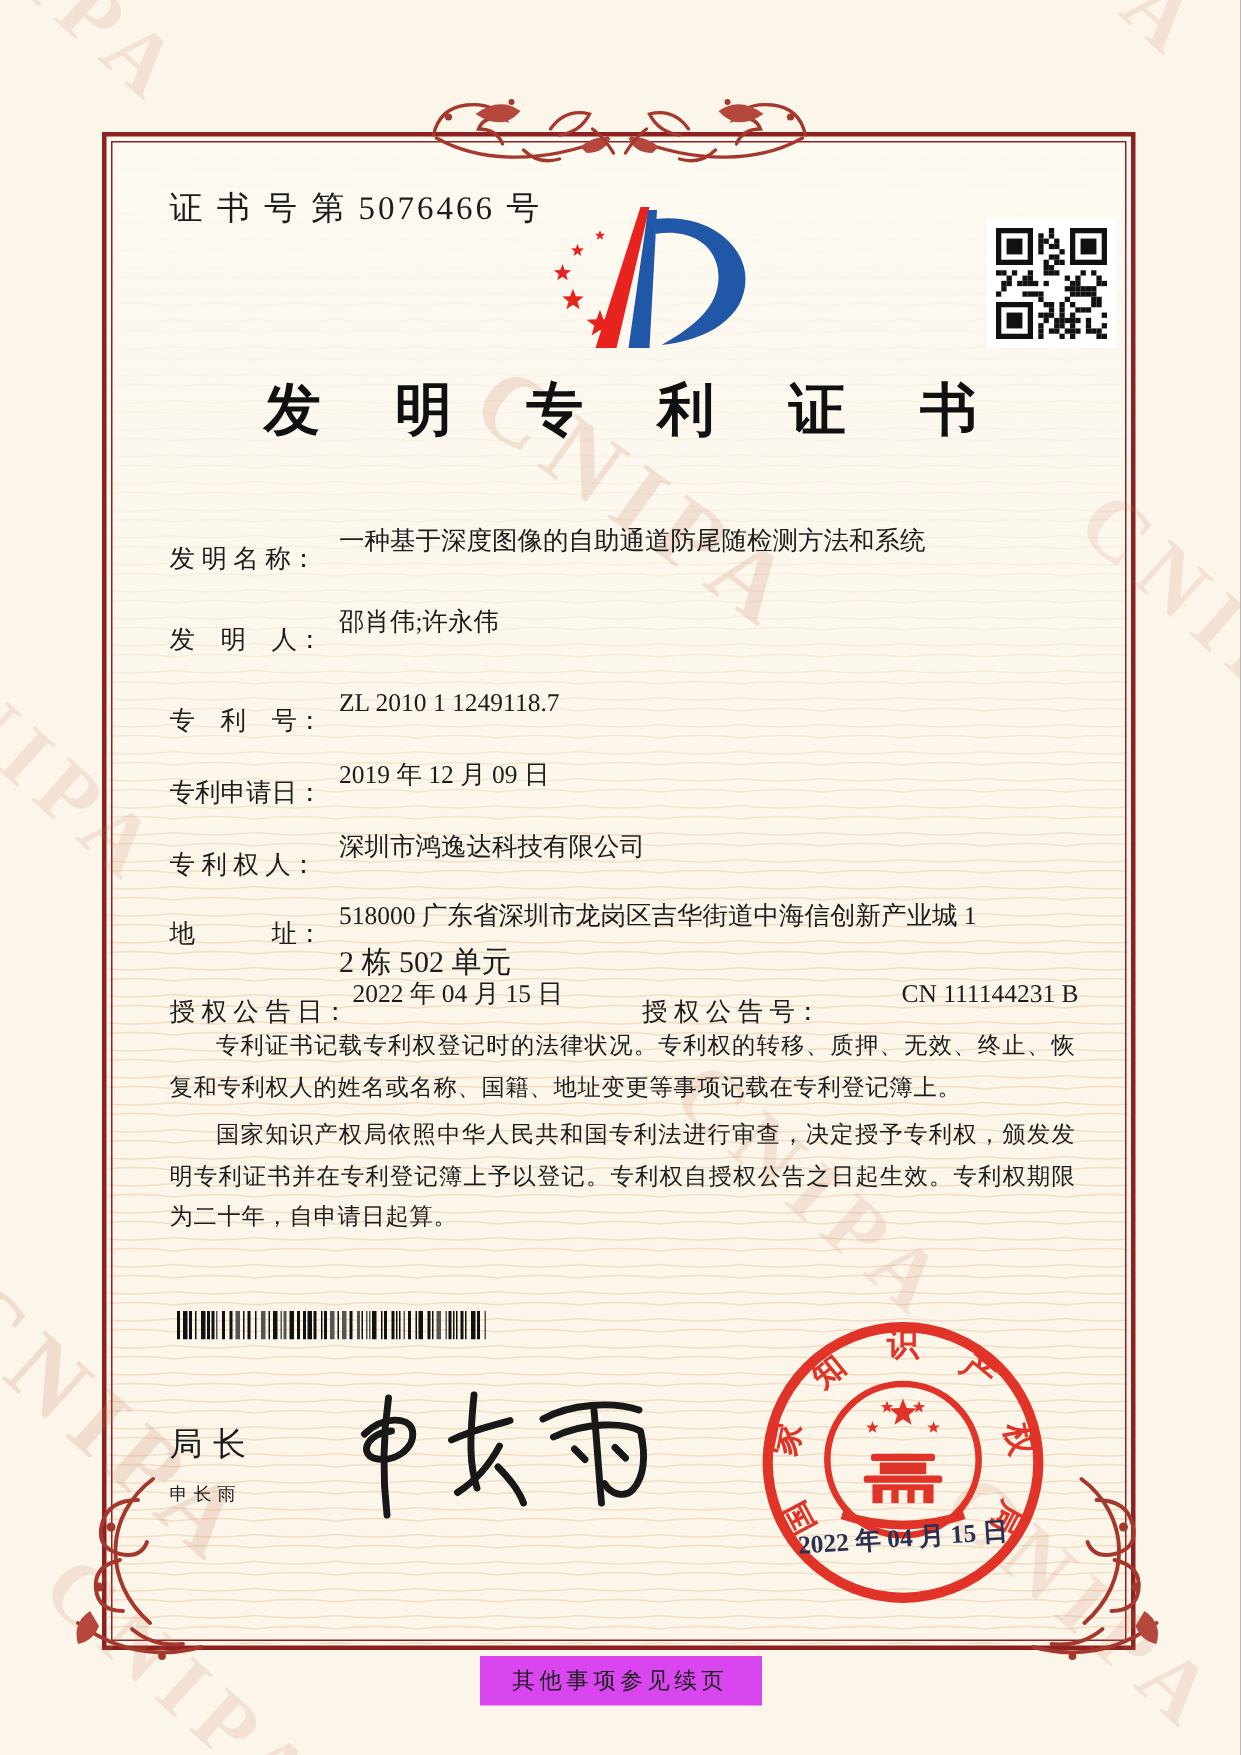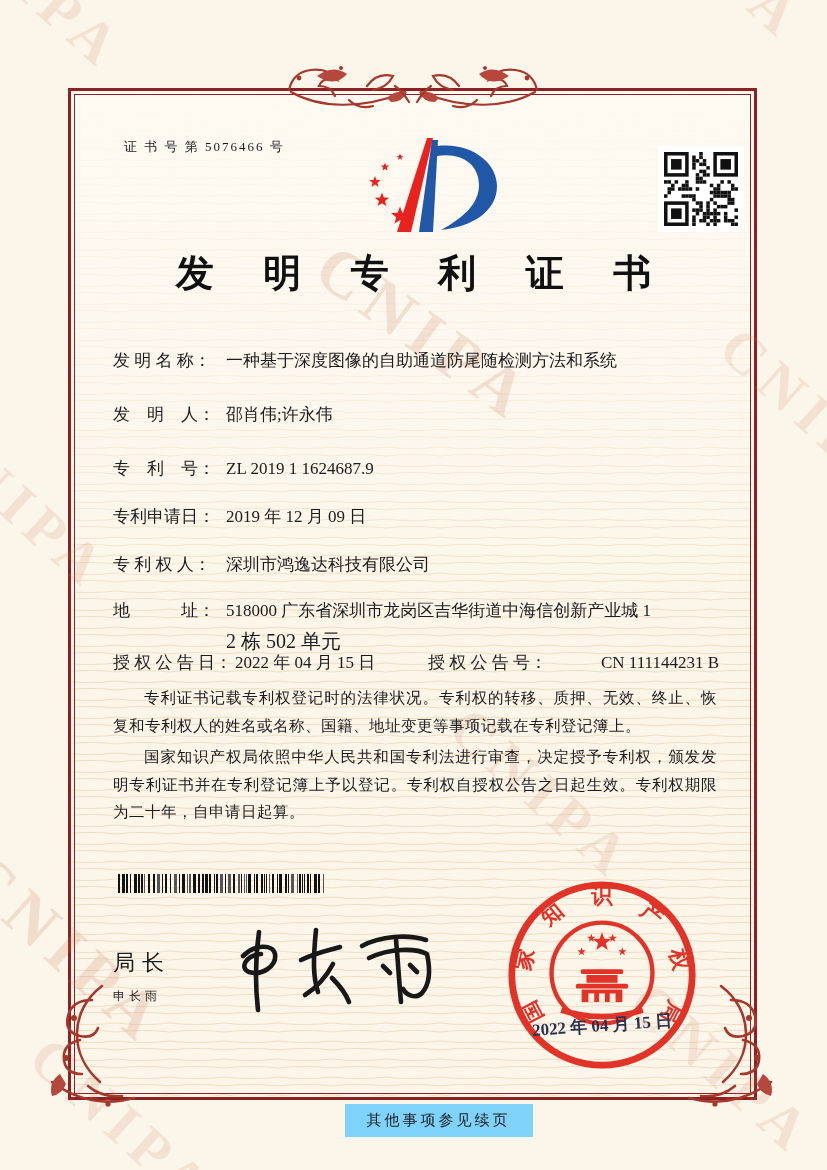--- a/index.html
+++ b/index.html
@@ -10,50 +10,50 @@
       color:rgba(197,118,86,0.15);transform:rotate(42deg);white-space:nowrap;pointer-events:none;}
   .wm.big{font-size:66px;color:rgba(197,118,86,0.19);}
   
   .frame-outer{position:absolute;left:68px;top:88px;width:689px;height:1012px;
                border:3px solid #8d2020;box-sizing:border-box;z-index:2;}
   .frame-inner{position:absolute;left:3px;top:3px;right:3px;bottom:3px;border:1px solid #8d2020;}
   .waves{position:absolute;left:72px;top:92px;z-index:1;}
   .whiten{position:absolute;left:72px;top:92px;width:681px;height:1004px;z-index:2;
           background:linear-gradient(180deg,rgba(253,250,242,0.95) 0%,rgba(253,250,242,0.55) 30%,rgba(253,250,242,0) 55%);}
   
-  .cert-no{position:absolute;left:113px;top:138px;font-size:13px;letter-spacing:2px;z-index:5;white-space:pre;margin-left:11px;}
+  .cert-no{position:absolute;left:113px;top:124px;font-size:22px;letter-spacing:2px;z-index:5;white-space:pre;}
   .logo{position:absolute;left:345px;top:130px;z-index:5;}
   .qr-box{position:absolute;left:658px;top:146px;width:74px;height:74px;background:#fff;
           padding:6px;z-index:5;}
   .title{position:absolute;left:0;width:827px;top:248px;text-align:center;font-size:38px;
          font-weight:700;letter-spacing:20px;text-indent:20px;color:#101010;z-index:5;}
   
   .frow{position:absolute;left:113px;font-size:17px;z-index:5;line-height:1.25;}
-  .flabel{display:inline-block;white-space:pre;}
+  .flabel{display:inline-block;white-space:pre;margin-top:12px;}
   .fvalue{position:absolute;left:113px;top:0;width:505px;white-space:pre-wrap;}
   .frow.right-col{left:428px;}
   .frow.right-col .fvalue{left:122px;width:220px;}
   .addr2{position:absolute;left:226px;top:628px;font-size:20px;z-index:5;}
   
   .paras{position:absolute;left:113px;top:684px;width:604px;z-index:5;font-size:15.5px;
          line-height:1.78;text-align:justify;letter-spacing:0.5px;}
   .paras p{margin:0 0 4px 0;text-indent:2em;}
   .barcode{position:absolute;left:118px;top:874px;z-index:5;}
   
   .chief-label{position:absolute;left:113px;top:948px;font-size:22px;letter-spacing:7px;z-index:6;}
   .chief-name{position:absolute;left:113px;top:988px;font-size:12px;letter-spacing:4px;z-index:6;}
   .sig{position:absolute;left:228px;top:922px;z-index:6;}
   .seal{position:absolute;left:505px;top:878px;z-index:6;}
   .stamp-date{position:absolute;left:512px;top:1014px;width:180px;text-align:center;z-index:7;
               font-size:17px;font-weight:700;color:#2a3150;transform:rotate(-4deg);white-space:nowrap;}
   
   .page-indicator{position:absolute;left:0;width:827px;top:1066px;text-align:center;
                   font-size:14px;letter-spacing:2px;z-index:5;}
-  .note-box{position:absolute;left:50%;transform:translateX(-50%);top:1104px;background:#7dd3fc;
-            padding:7px 22px;font-size:15px;letter-spacing:3px;z-index:8;white-space:nowrap;margin-left:25px;}
+  .note-box{position:absolute;left:50%;transform:translateX(-50%);top:1104px;background:#d946ef;
+            padding:7px 22px;font-size:15px;letter-spacing:3px;z-index:8;white-space:nowrap;}
   .ornament-top{position:absolute;left:283px;top:56px;z-index:4;}
   .flourish{position:absolute;z-index:4;}
   .flourish.left{left:30px;top:982px;}
   .flourish.right{left:685px;top:982px;transform:scaleX(-1);}
 </style>
 </head>
 <body>
 
 <div class="page">
 
@@ -372,21 +372,21 @@
   <div class="frow" style="top:350px;">
     <span class="flabel">发 明 名 称：</span>
     <span class="fvalue">一种基于深度图像的自助通道防尾随检测方法和系统</span>
   </div>
   <div class="frow" style="top:404px;">
     <span class="flabel">发　明　人：</span>
     <span class="fvalue">邵肖伟;许永伟</span>
   </div>
   <div class="frow" style="top:458px;">
     <span class="flabel">专　利　号：</span>
-    <span class="fvalue">ZL 2019 1 1624687.9</span>
+    <span class="fvalue">ZL 2010 1 1249118.7</span>
   </div>
   <div class="frow" style="top:506px;">
     <span class="flabel">专利申请日：</span>
     <span class="fvalue">2019 年 12 月 09 日</span>
   </div>
   <div class="frow" style="top:554px;">
     <span class="flabel">专 利 权 人：</span>
     <span class="fvalue">深圳市鸿逸达科技有限公司</span>
   </div>
   <div class="frow" style="top:600px;">

